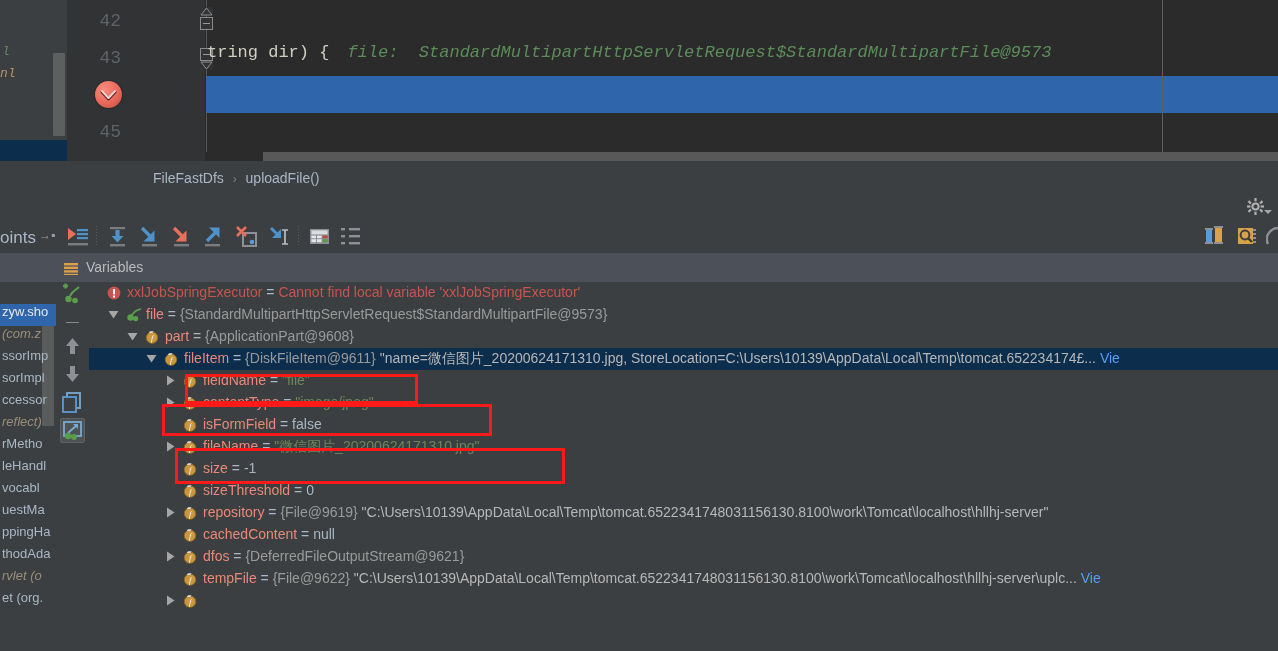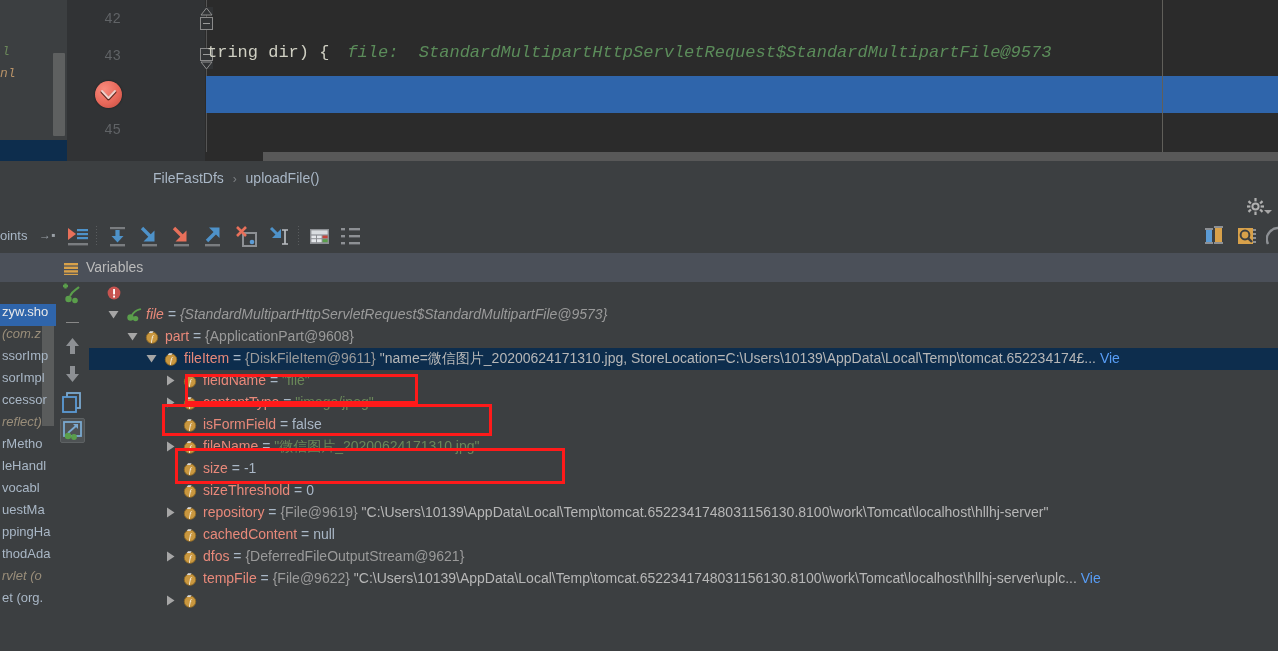--- a/index.html
+++ b/index.html
@@ -11,21 +11,21 @@
   
   .editor-area{position:absolute;left:0;top:0;width:1278px;height:161px;overflow:hidden;}
   .editor-leftpanel{position:absolute;left:0;top:0;width:67px;height:161px;background:#3c3f41;}
   .lp-text{position:absolute;font-size:13px;font-family:"Liberation Mono","DejaVu Sans Mono",monospace;
            font-style:italic;white-space:pre;}
   .lp-scroll{position:absolute;left:53px;top:53px;width:12px;height:83px;background:#5e6060;border-radius:1px;}
   .lp-sel{position:absolute;left:0;top:140px;width:67px;height:22px;background:#0d2d4d;}
 
   .editor-main{position:absolute;left:67px;top:0;width:1211px;height:161px;background:#2b2b2b;}
   .gutter{position:absolute;left:0;top:0;width:138px;height:161px;background:#313335;}
-  .lineno{position:absolute;right:84px;color:#606366;font-size:14px;
+  .lineno{position:absolute;right:84px;color:#606366;font-size:18px;
           font-family:"Liberation Mono","DejaVu Sans Mono",monospace;}
   .fold-line{position:absolute;left:139px;top:0;width:1px;height:152px;background:#555;}
   .fold-mark{position:absolute;left:133px;width:13px;height:13px;border:1px solid #8a8a8a;
              background:#313335;box-sizing:border-box;}
   .fold-mark:after{content:"";position:absolute;left:2px;top:5px;width:7px;height:1px;background:#9a9a9a;}
   .fold-arrow{position:absolute;left:133px;width:13px;height:8px;background:#313335;}
   .fold-arrow svg{display:block;}
 
   .code-line{position:absolute;left:0;white-space:pre;font-size:17px;
              font-family:"Liberation Mono","DejaVu Sans Mono",monospace;}
@@ -50,21 +50,21 @@
   
   .gear-row{position:absolute;left:0;top:192px;width:1278px;height:28px;background:#3c3f41;
             border-bottom:1px solid #2d2f30;}
   .gear-ico{position:absolute;right:14px;top:198px;}
   .chev{position:absolute;right:6px;top:210px;width:0;height:0;
         border-left:4px solid transparent;border-right:4px solid transparent;border-top:4px solid #a6a6a6;}
 
   
   .dbg-toolbar{position:absolute;left:0;top:220px;width:1278px;height:33px;background:#3c3f41;
                border-bottom:1px solid #2d2f30;}
-  .bp-label{position:absolute;left:0;top:228px;font-size:13px;color:#a9b7c6;white-space:nowrap;}
+  .bp-label{position:absolute;left:0;top:228px;font-size:17px;color:#a9b7c6;white-space:nowrap;}
   .hidetab{position:absolute;color:#9aa0a6;font-size:12px;}
   .tb-btn{position:absolute;top:224px;width:25px;height:25px;cursor:pointer;}
   .tb-sep{position:absolute;top:226px;width:1px;height:21px;
           background:repeating-linear-gradient(to bottom,#5a5d5f 0 1px,transparent 1px 3px);}
   .tb-right{position:absolute;top:224px;width:25px;height:25px;cursor:pointer;}
 
   
   .vars-tabrow{position:absolute;left:0;top:253px;width:1278px;height:29px;background:#4b5059;}
   .vars-tabrow .hidetab{left:35px;top:261px;}
   .vars-icon{position:absolute;left:64px;top:261px;width:14px;height:12px;}
@@ -394,33 +394,34 @@
     </div>
   </div>
 
   <div class="vars-tree">
       <div class="vrow" style="top: 0px;">
         <span class="nodeicon" style="left: 18px; top: 4px;"><svg width="14" height="14" viewBox="0 0 14 14">
             <circle cx="7" cy="7" r="6.4" fill="#c75450"></circle>
             <rect x="6.1" y="3" width="1.9" height="5.4" fill="#fff"></rect>
             <rect x="6.1" y="9.6" width="1.9" height="1.9" fill="#fff"></rect>
           </svg></span>
+        <span class="vtext" style="left: 38px;"><span class="n-err">xxlJobSpringExecutor</span><span class="n-eq"> = </span><span class="n-err">Cannot find local variable 'xxlJobSpringExecutor'</span></span>
       </div>
       <div class="vrow" style="top: 22px;">
         <span class="twisty" style="left: 19px; top: 5px;">
           <svg width="11" height="11" viewBox="0 0 11 11">
             <polygon points="0.5,2 10.5,2 5.5,9.5" fill="#a6a6a6"></polygon>
           </svg>
         </span>
         <span class="nodeicon" style="left: 37px; top: 4px;"><svg width="16" height="14" viewBox="0 0 16 14">
             <circle cx="4.5" cy="9.5" r="3.2" fill="#5a9e4b"></circle>
             <circle cx="9.6" cy="10.6" r="2.7" fill="#5a9e4b"></circle>
             <path d="M6 7 C9 2 12 2 15 1" stroke="#5a9e4b" stroke-width="1.8" fill="none"></path>
           </svg></span>
-        <span class="vtext" style="left: 57px; font-style: italic;"><span class="n-name">file</span><span class="n-eq"> = </span><span class="n-ref">{StandardMultipartHttpServletRequest$StandardMultipartFile@9573}</span></span>
+        <span class="vtext" style="left: 57px;"><span class="n-name">file</span><span class="n-eq"> = </span><span class="n-ref">{StandardMultipartHttpServletRequest$StandardMultipartFile@9573}</span></span>
       </div>
       <div class="vrow" style="top: 44px;">
         <span class="twisty" style="left: 38px; top: 5px;">
           <svg width="11" height="11" viewBox="0 0 11 11">
             <polygon points="0.5,2 10.5,2 5.5,9.5" fill="#a6a6a6"></polygon>
           </svg>
         </span>
         <span class="nodeicon" style="left: 56px; top: 4px;"><svg width="14" height="14" viewBox="0 0 14 14">
             <circle cx="7" cy="7.6" r="5.7" fill="#c9973f" stroke="#8e6a25" stroke-width="0.9"></circle>
             <path d="M5.0 1.2 L8.6 1.2 L7.4 3.0 L3.8 3.0 Z" fill="#d8d8d8"></path>

